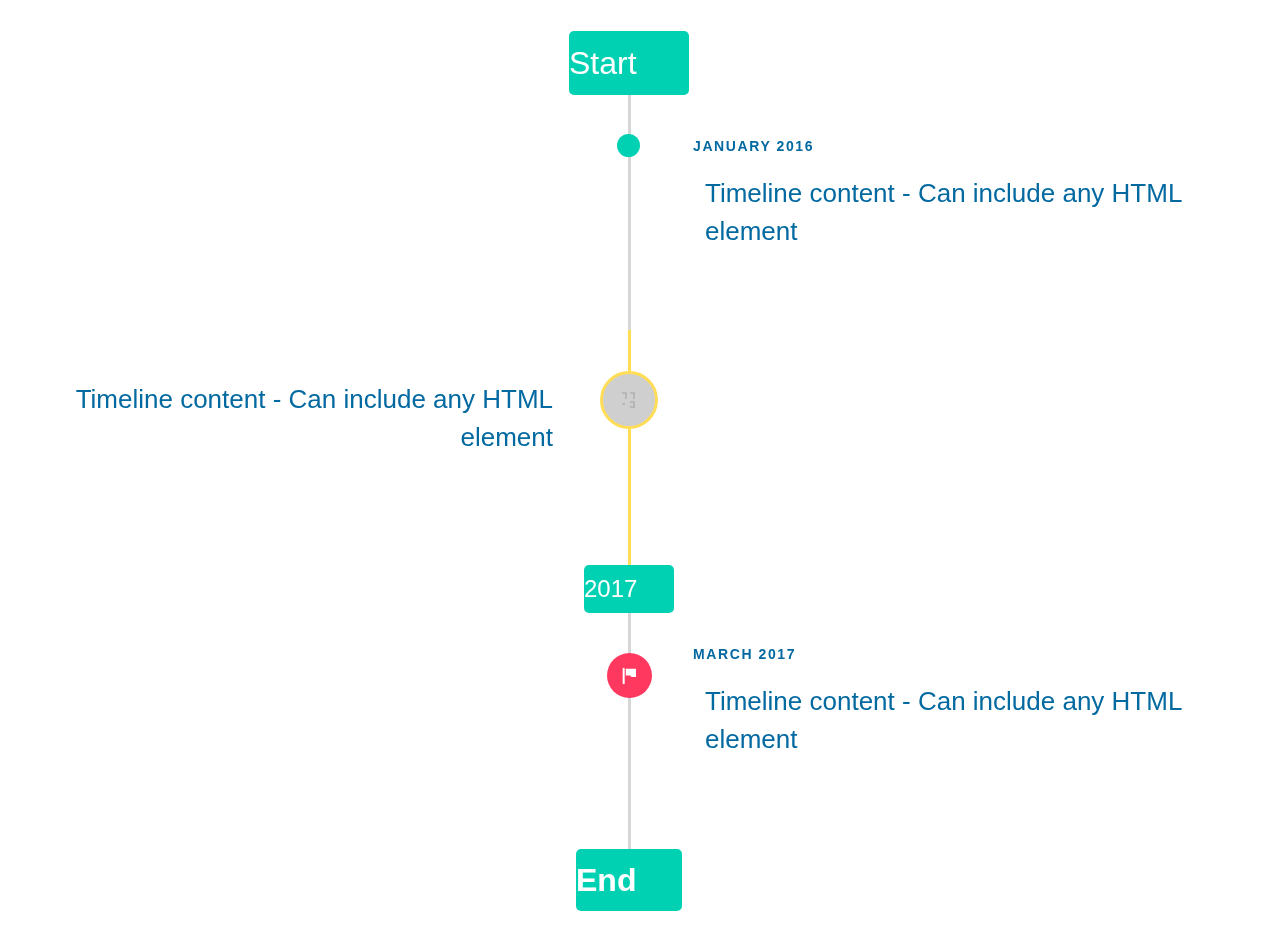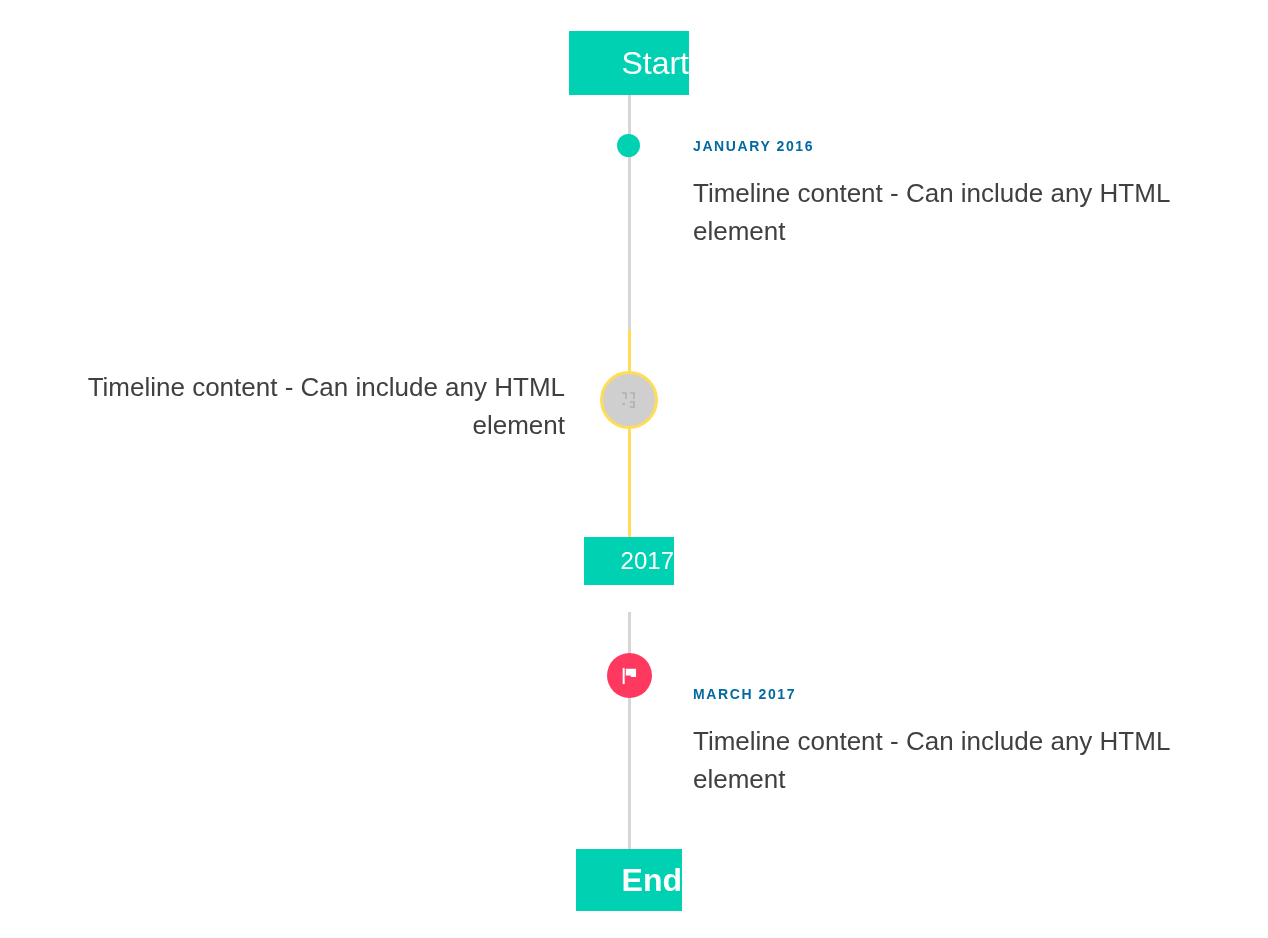--- a/index.html
+++ b/index.html
@@ -32,34 +32,34 @@
   }
   .rail-top       { top: 94px;  height: 236px; }
   .rail-yellow    { top: 330px; height: 245px; background: #ffdd57; }
   .rail-bottom    { top: 612px; height: 240px; background: #d6d6d6; }
 
   
   .badge {
     position: absolute;
     background: #00d1b2;
     color: #ffffff;
-    border-radius: 0;
+    border-radius: 5px;
     display: flex;
     align-items: center;
-    justify-content: flex-end;
+    justify-content: flex-start;
     line-height: 1;
     z-index: 4;
   }
   .badge-start {
     left: 569px; top: 31px;
     width: 120px; height: 64px;
     font-size: 32px;
   }
   .badge-year {
-    left: 584px; top: 537px;
+    left: 584px; top: 565px;
     width: 90px; height: 48px;
     font-size: 24px;
   }
   .badge-end {
     left: 576px; top: 849px;
     width: 106px; height: 62px;
     font-size: 32px;
     font-weight: bold;
   }
 
@@ -122,28 +122,28 @@
     font-weight: bold;
     letter-spacing: 1.6px;
     color: #0369a1;
     margin: 4px 0 22px 0;
     text-transform: uppercase;
     line-height: 1;
   }
   .entry-body {
     font-size: 26px;
     font-weight: 400;
-    color: #404040;
+    color: #0369a1;
     line-height: 1.45;
-    margin: 0;
+    margin: 12px;
   }
 
   .entry-jan   { top: 135px; }
   .entry-feb   { top: 369px; }
-  .entry-mar   { top: 683px; }
+  .entry-mar   { top: 643px; }
 </style>
 </head>
 <body>
 
 <div class="page">
 
   <div class="rail rail-top"></div>
   <div class="rail rail-yellow"></div>
   <div class="rail rail-bottom"></div>
 

